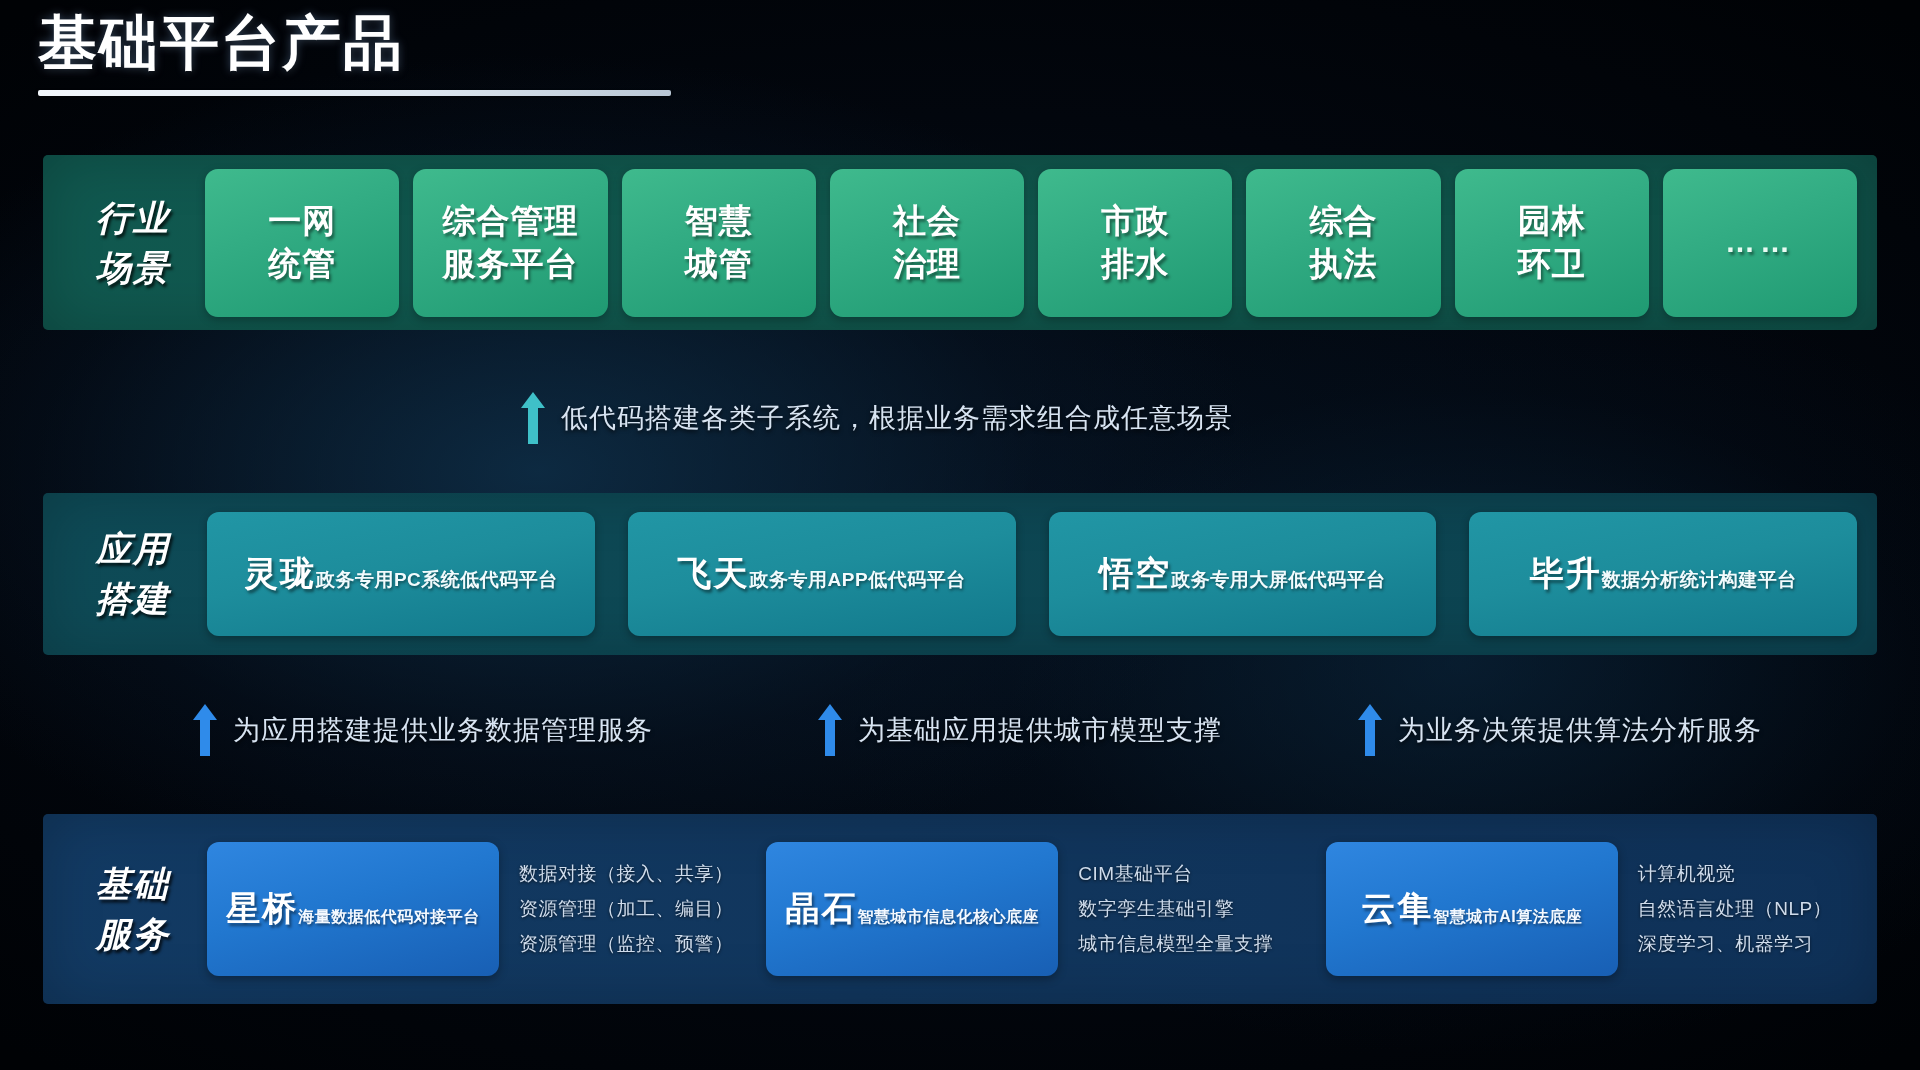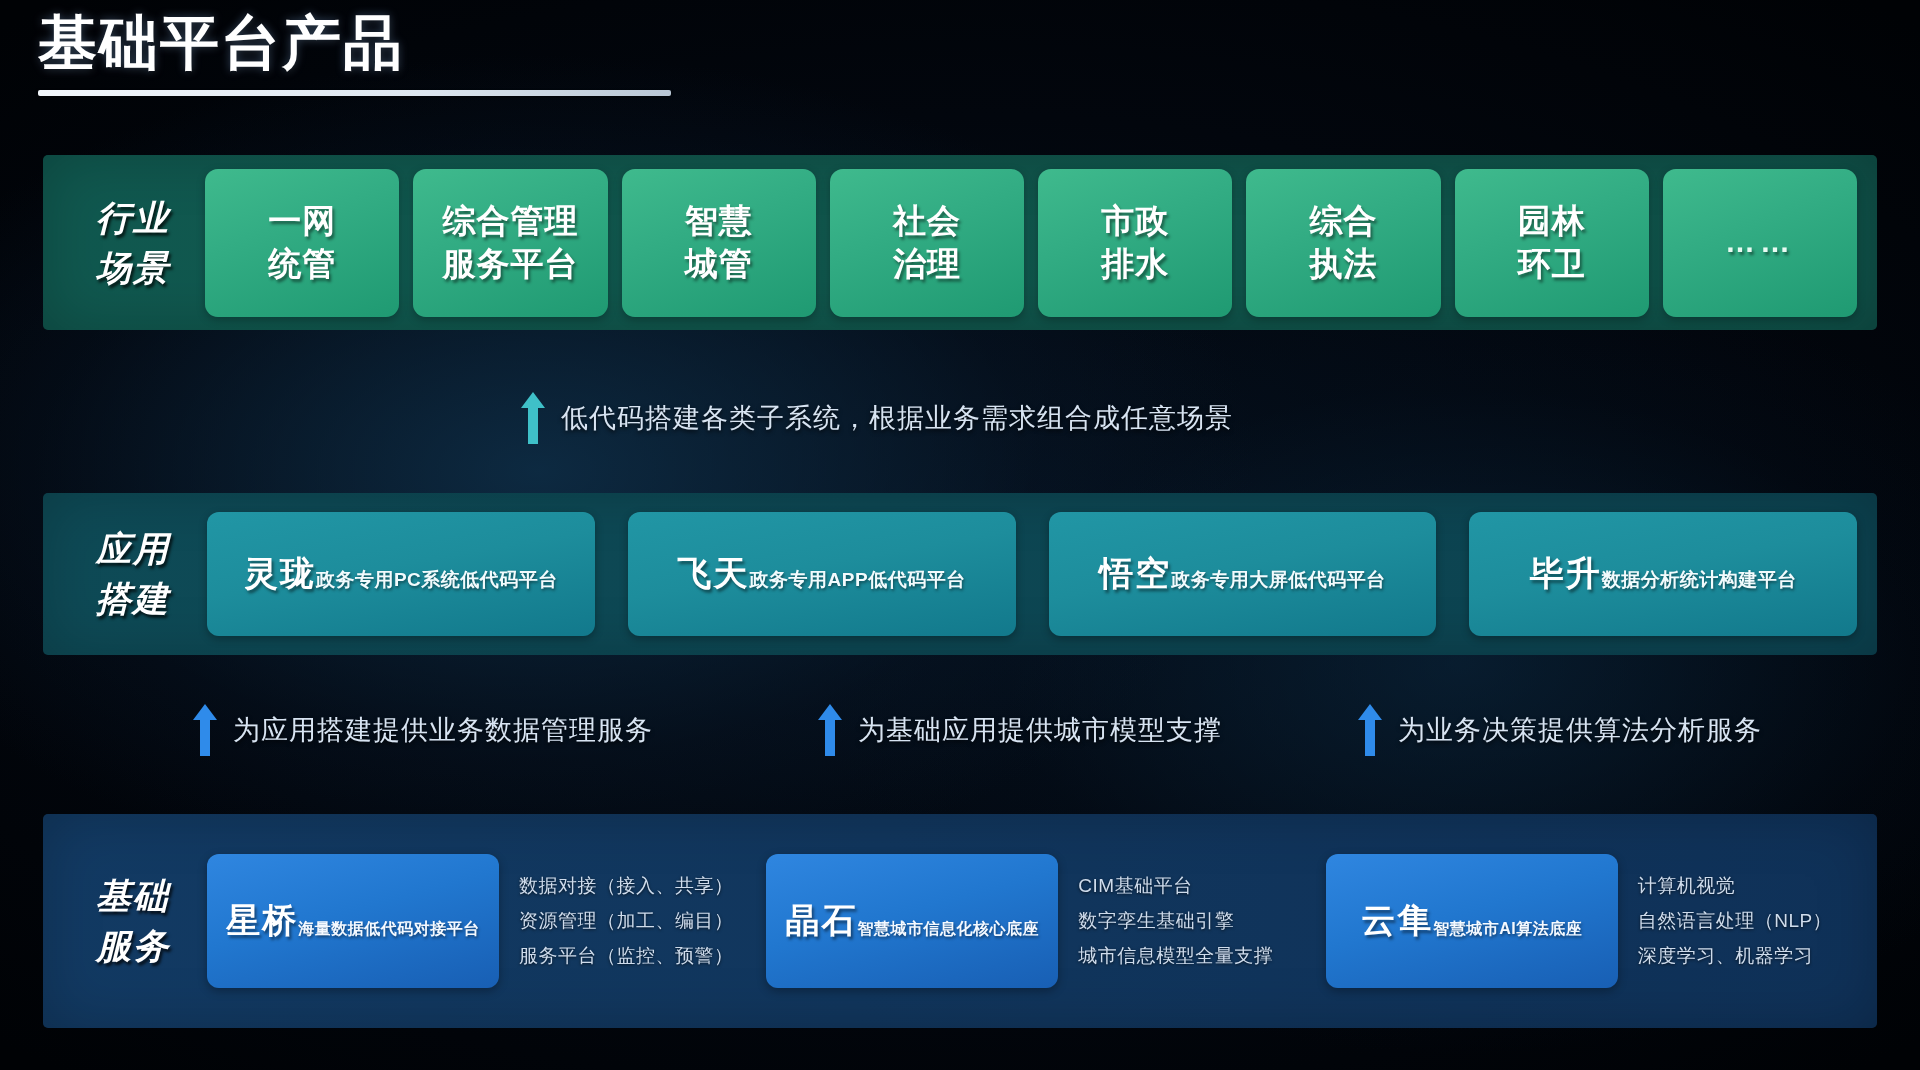--- a/index.html
+++ b/index.html
@@ -179,21 +179,21 @@
     color: #f2fbfd;
     font-size: 19px;
     font-weight: 700;
     letter-spacing: .5px;
     text-shadow: 1px 2px 3px rgba(0,0,0,.45);
   }
 
   
   #band-base {
     top: 814px;
-    height: 214px;
+    height: 190px;
     background: linear-gradient(100deg, #123a63 0%, #11365d 45%, #0f3158 100%);
     box-shadow: inset 0 0 60px rgba(0,0,0,.22);
   }
   .base-groups {
     flex: 1 1 auto;
     display: flex;
     gap: 26px;
     padding: 0 18px 0 10px;
     align-items: center;
   }
@@ -366,21 +366,21 @@
     <div class="base-groups">
 
       <div class="base-group">
         <div class="base-card">
           <div class="base-card-title">星桥</div>
           <div class="base-card-sub">海量数据低代码对接平台</div>
         </div>
         <div class="base-features">
           <div class="base-feature">数据对接（接入、共享）</div>
           <div class="base-feature">资源管理（加工、编目）</div>
-          <div class="base-feature">服务平台（监控、预警）</div>
+          <div class="base-feature">资源管理（监控、预警）</div>
         </div>
       </div>
 
       <div class="base-group">
         <div class="base-card">
           <div class="base-card-title">晶石</div>
           <div class="base-card-sub">智慧城市信息化核心底座</div>
         </div>
         <div class="base-features">
           <div class="base-feature">CIM基础平台</div>

